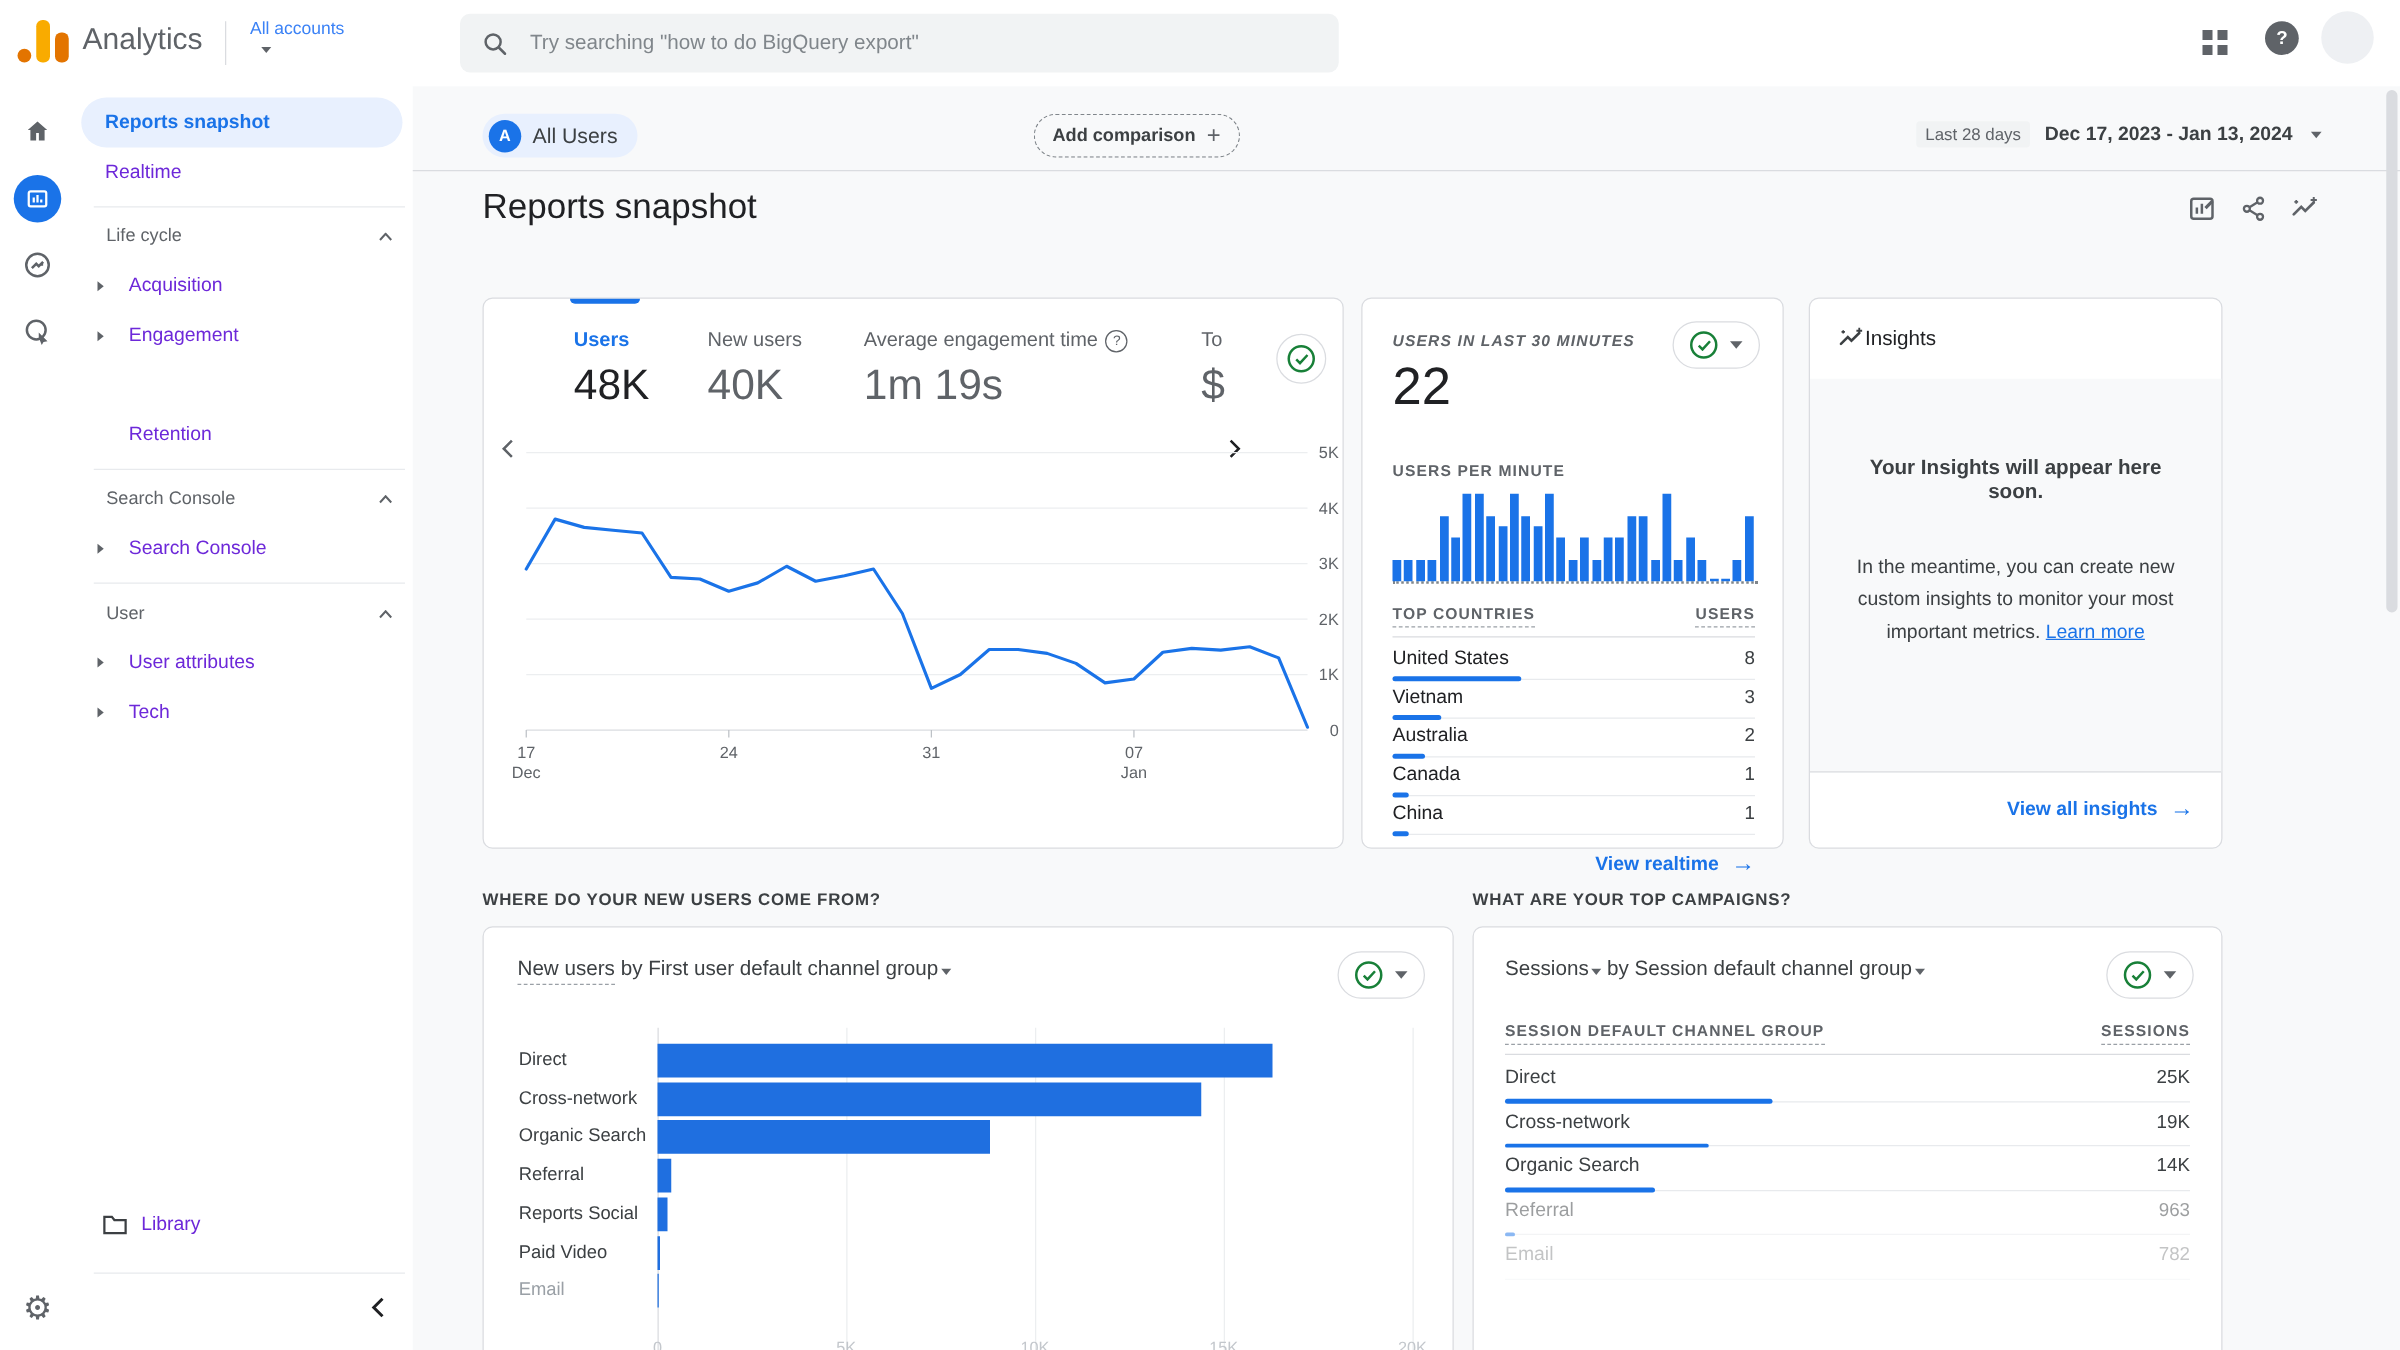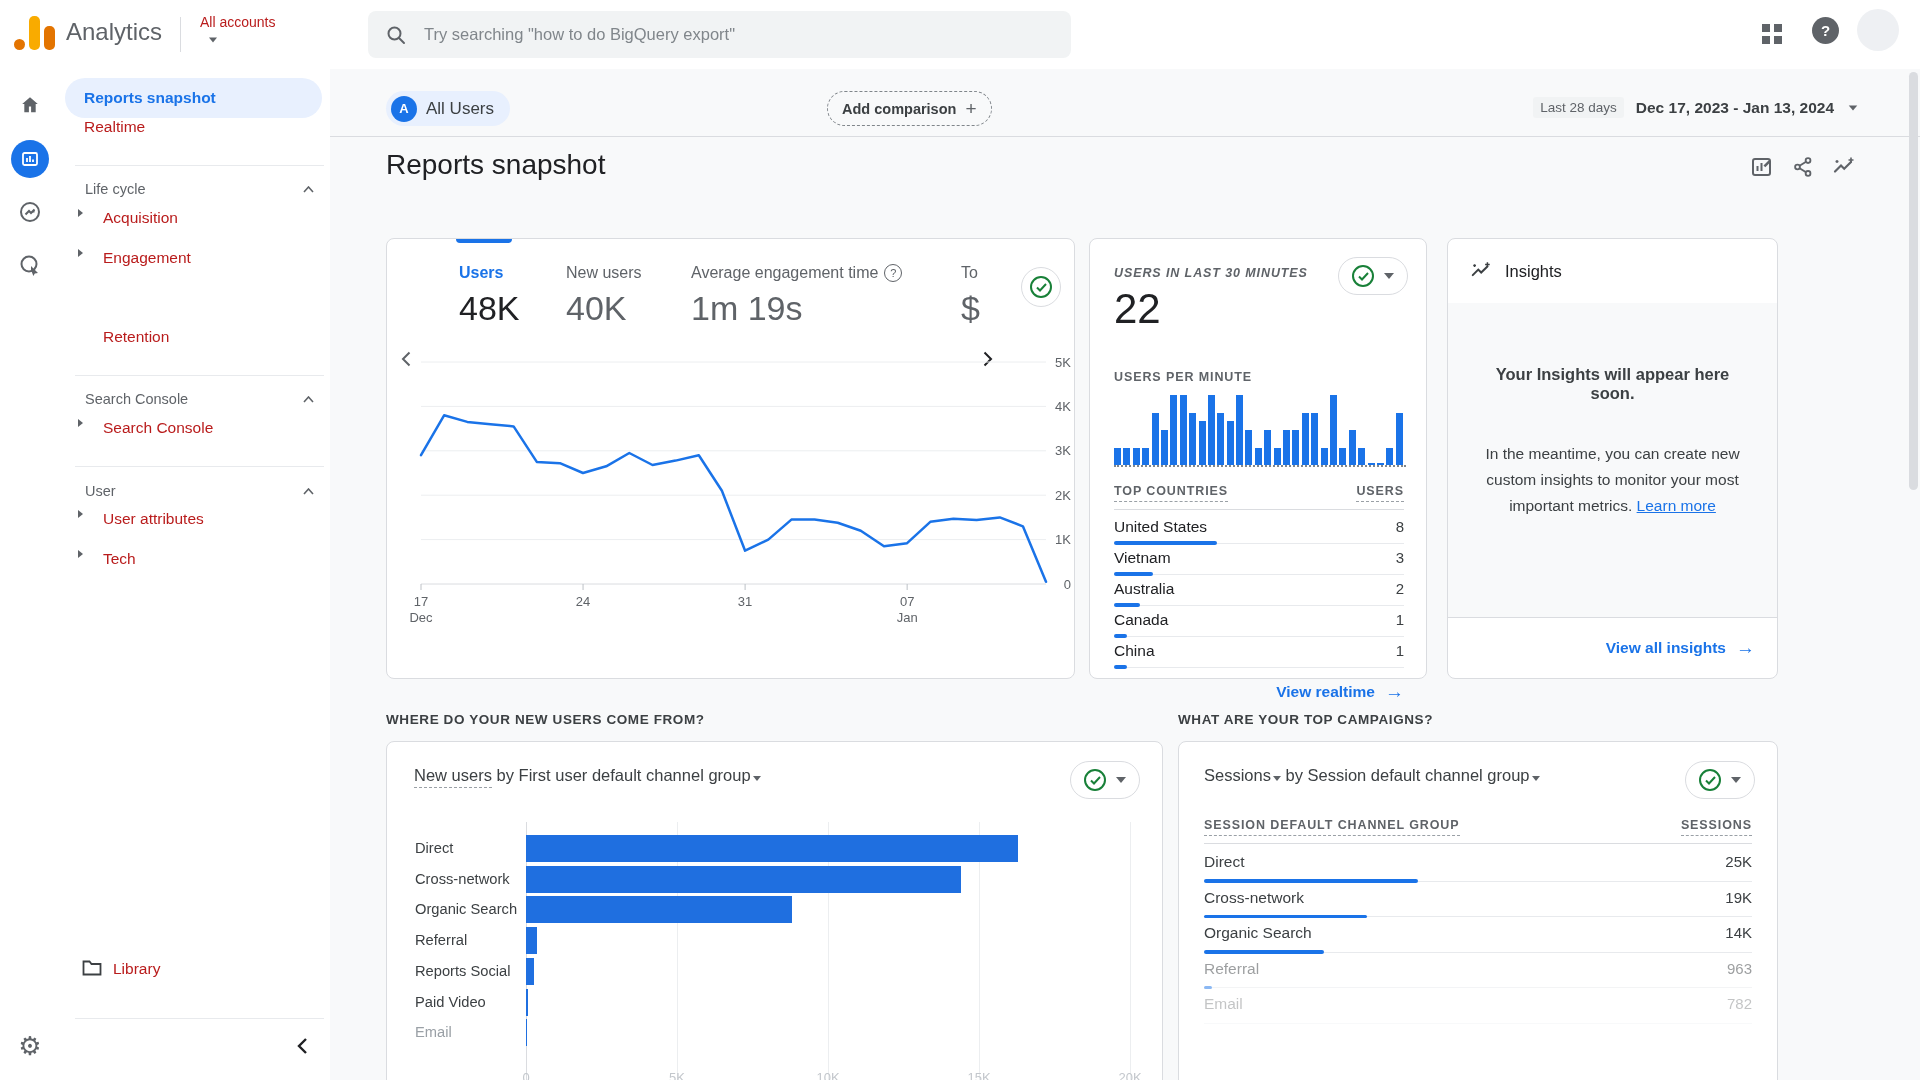--- a/index.html
+++ b/index.html
@@ -7,21 +7,21 @@
        font-family:"Liberation Sans","DejaVu Sans",sans-serif;color:#202124;}
   
   .topbar{position:absolute;left:0;top:0;width:1920px;height:69px;background:#fff;z-index:5;}
   .ga-logo{position:absolute;left:14px;top:16px;width:40px;height:36px;}
   .ga-dot{position:absolute;left:0;bottom:2px;width:11px;height:11px;border-radius:50%;background:#e37400;}
   .ga-bar1{position:absolute;left:15px;bottom:2px;width:11px;height:34px;border-radius:5px;background:#f9ab00;}
   .ga-bar2{position:absolute;left:30px;bottom:2px;width:11px;height:24px;border-radius:5px;background:#e37400;}
   .app-name{position:absolute;left:66px;top:18px;font-size:24px;color:#5f6368;}
   .hdr-vdiv{position:absolute;left:180px;top:17px;width:1px;height:35px;background:#dadce0;}
   .accounts{position:absolute;left:200px;top:14px;cursor:pointer;}
-  .accounts .lbl{font-size:14px;color:#b91c1c;}
+  .accounts .lbl{font-size:14px;color:#3b82f6;}
   .accounts .car{margin-top:7px;margin-left:8px;}
   .searchbar{position:absolute;left:368px;top:11px;width:703px;height:47px;background:#f1f3f4;border-radius:8px;
              display:flex;align-items:center;padding:0 18px;box-sizing:border-box;}
   .searchbar input{flex:1;border:none;outline:none;background:transparent;font-size:16.5px;color:#3c4043;
                    font-family:"Liberation Sans",sans-serif;margin-left:16px;}
   .searchbar input::placeholder{color:#80868b;}
   .apps-grid{position:absolute;left:1762px;top:24px;width:20px;height:20px;display:grid;
              grid-template-columns:8px 8px;grid-template-rows:8px 8px;gap:4px;cursor:pointer;}
   .apps-grid span{background:#5f6368;}
   .help-btn{position:absolute;left:1812px;top:17px;width:27px;height:27px;border-radius:50%;background:#5f6368;
@@ -31,21 +31,21 @@
   .rail{position:absolute;left:0;top:69px;width:61px;height:1011px;background:#fff;z-index:4;}
   .rail-btn{position:absolute;left:11px;width:38px;height:38px;display:flex;align-items:center;justify-content:center;cursor:pointer;}
   .rail-active{background:#1a73e8;border-radius:50%;}
   .gear{position:absolute;left:11px;top:958px;width:38px;height:38px;display:flex;align-items:center;justify-content:center;
         font-size:26px;color:#5f6368;cursor:pointer;}
   
   .sidebar{position:absolute;left:61px;top:69px;width:269px;height:1011px;background:#fff;z-index:3;}
   .sb-pill{position:absolute;left:4px;right:8px;top:9px;height:40px;background:#e8f0fe;border-radius:20px;
            display:flex;align-items:center;cursor:pointer;}
   .sb-pill span{margin-left:19px;font-size:15.5px;font-weight:700;color:#1a73e8;}
-  .sb-item{position:absolute;left:0;right:0;height:40px;display:flex;cursor:pointer;font-size:15.5px;color:#b91c1c;}
+  .sb-item{position:absolute;left:0;right:0;height:40px;display:flex;align-items:center;cursor:pointer;font-size:15.5px;color:#6d28d9;}
   .sb-item .txt{margin-left:23px;}
   .sb-sub .txt{margin-left:42px;}
   .sb-arrow{position:absolute;left:17px;width:0;height:0;border-left:5px solid #5f6368;
             border-top:4px solid transparent;border-bottom:4px solid transparent;}
   .sb-head{position:absolute;left:24px;right:16px;height:20px;font-size:14.5px;color:#5f6368;display:flex;
            align-items:center;justify-content:space-between;cursor:pointer;}
   .sb-div{position:absolute;left:14px;right:6px;height:1px;background:#e8eaed;}
   .sb-collapse{position:absolute;right:22px;top:968px;cursor:pointer;}
   
   .main{position:absolute;left:330px;top:69px;width:1590px;height:1011px;background:#f8f9fa;}
@@ -101,21 +101,21 @@
   .ct-rows{position:absolute;left:24px;right:22px;top:274px;}
   .c-row{position:relative;height:31px;border-bottom:1px solid #e8eaed;box-sizing:border-box;padding-top:5px;
          display:flex;justify-content:space-between;}
   .c-name{font-size:15.5px;color:#202124;}
   .c-val{font-size:15px;color:#3c4043;}
   .c-bar{position:absolute;left:0;bottom:-2px;height:4px;background:#1a73e8;border-radius:2px;}
   .link{color:#1a73e8;font-size:15.5px;font-weight:700;cursor:pointer;text-decoration:none;}
   .rt-link{position:absolute;right:22px;top:442px;display:flex;align-items:center;gap:10px;}
   .arr{font-size:19px;color:#1a73e8;}
   
-  .ins-head{position:absolute;left:0;right:11px;top:0;height:64px;display:flex;align-items:center;padding-left:22px;gap:13px;text-align:center;}
+  .ins-head{position:absolute;left:0;right:11px;top:0;height:64px;display:flex;align-items:center;padding-left:22px;text-align:center;}
   .ins-title{font-size:16.5px;color:#202124;}
   .ins-body{position:absolute;left:0;right:0;top:64px;bottom:60px;background:#f8f9fa;text-align:center;
             padding:0 34px;box-sizing:border-box;}
   .ins-headline{margin-top:62px;font-size:16.5px;font-weight:700;color:#3c4043;}
   .ins-text{margin-top:38px;font-size:15.5px;color:#3c4043;line-height:26px;}
   .learn{color:#1a73e8;text-decoration:underline;cursor:pointer;}
   .ins-foot{position:absolute;left:0;right:0;bottom:0;height:60px;border-top:1px solid #dadce0;
             display:flex;align-items:center;justify-content:flex-end;padding-right:22px;gap:10px;}
   
   .sec-head{position:absolute;font-size:13.5px;font-weight:700;color:#3c4043;letter-spacing:.6px;}

